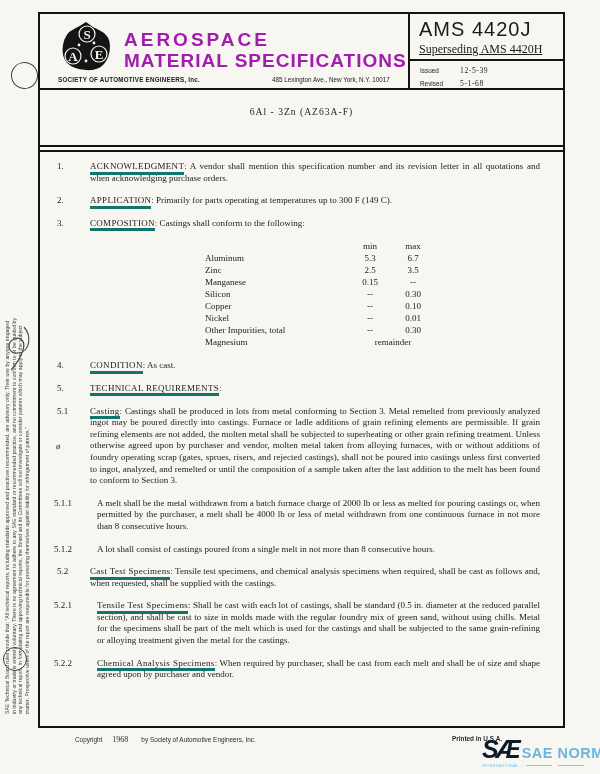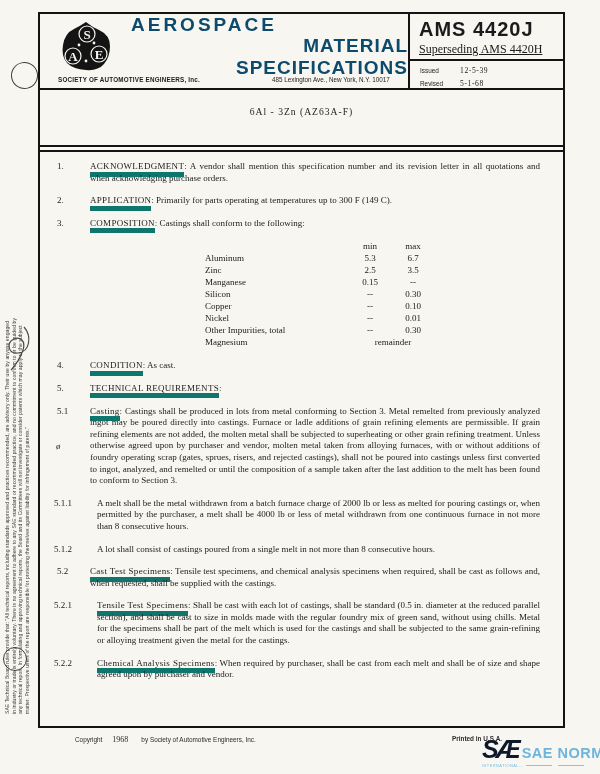--- a/index.html
+++ b/index.html
@@ -23,52 +23,52 @@
   
   .frame{
     position:absolute;left:38px;top:12px;width:527px;height:716px;
     border:2px solid #141414;box-sizing:border-box;background:#f7f6f1;
   }
   
   .hdr{display:flex;height:74px;border-bottom:2px solid #141414;}
   .hdr-left{flex:1;position:relative;}
   .logo{position:absolute;left:19px;top:7px;}
   .hdr-titles{
-    position:absolute;left:84px;top:0;
-    font-family:"Liberation Sans",sans-serif;font-weight:bold;color:#0c4a6e;margin-left:7px;
+    position:absolute;left:84px;top:15px;
+    font-family:"Liberation Sans",sans-serif;font-weight:bold;color:#a21caf;
   }
   .hdr-t1{font-size:19px;letter-spacing:3px;line-height:21px;}
   .hdr-t2{font-size:19px;letter-spacing:1px;line-height:22px;text-align:right;}
   .society-row{position:absolute;left:18px;bottom:5px;width:100%;
     font-family:"Liberation Sans",sans-serif;font-size:6.3px;color:#222;}
   .society{position:absolute;left:0;bottom:0;white-space:nowrap;font-weight:bold;letter-spacing:.2px;}
   .address{position:absolute;left:214px;bottom:0;white-space:nowrap;}
   .hdr-right{width:155px;border-left:2px solid #141414;box-sizing:border-box;position:relative;}
   .doc-num{
-    font-family:"Liberation Sans",sans-serif;font-weight:bold;
+    font-family:"Liberation Sans",sans-serif;font-weight:normal;
     font-size:20px;letter-spacing:1px;padding:4px 0 0 9px;white-space:nowrap;
   }
   .superseding{font-size:12px;padding:1px 0 2px 9px;border-bottom:2px solid #141414;white-space:nowrap;text-decoration:underline;}
   .dates{padding:5px 0 0 10px;}
   .date-row{display:flex;margin-bottom:4px;align-items:baseline;}
   .date-label{width:40px;font-family:"Liberation Sans",sans-serif;font-size:6.4px;color:#222;}
   .date-val{font-size:7.6px;letter-spacing:.6px;}
   
   .title-box{height:57px;border-bottom:2px solid #141414;box-sizing:border-box;
     text-align:center;padding-top:13px;font-size:9.6px;color:#1d1d1d;}
   .title-l1{letter-spacing:1.3px;}
   .title-l2{margin-top:3px;letter-spacing:1px;}
   
   .main{border-top:2px solid #141414;margin-top:3px;padding:9px 23px 0 0;position:relative;}
   .sec{position:relative;padding-left:50px;margin-bottom:11px;
     font-size:9px;line-height:11.6px;text-align:justify;color:#1c1c1c;}
   .sec .num{position:absolute;left:17px;top:0;}
   .sec.lvl3{padding-left:57px;}
   .sec.lvl3 .num{left:14px;}
-  .sec .h{border-bottom:5px solid #0f766e;padding-bottom:.5px;letter-spacing:.3px;}
+  .sec .h{border-bottom:3px solid #0f766e;padding-bottom:.5px;letter-spacing:.3px;}
   .rev-mark{position:absolute;left:16px;top:35px;font-size:9px;}
   
   .comp{margin:3px 0 12px 165px;font-size:9px;line-height:12px;}
   .comp-row{display:flex;}
   .comp-el{width:145px;}
   .comp-min{width:40px;text-align:center;}
   .comp-max{width:46px;text-align:center;}
   .comp-span{width:86px;text-align:center;}
   
   .footer-copy{position:absolute;left:75px;top:735px;

